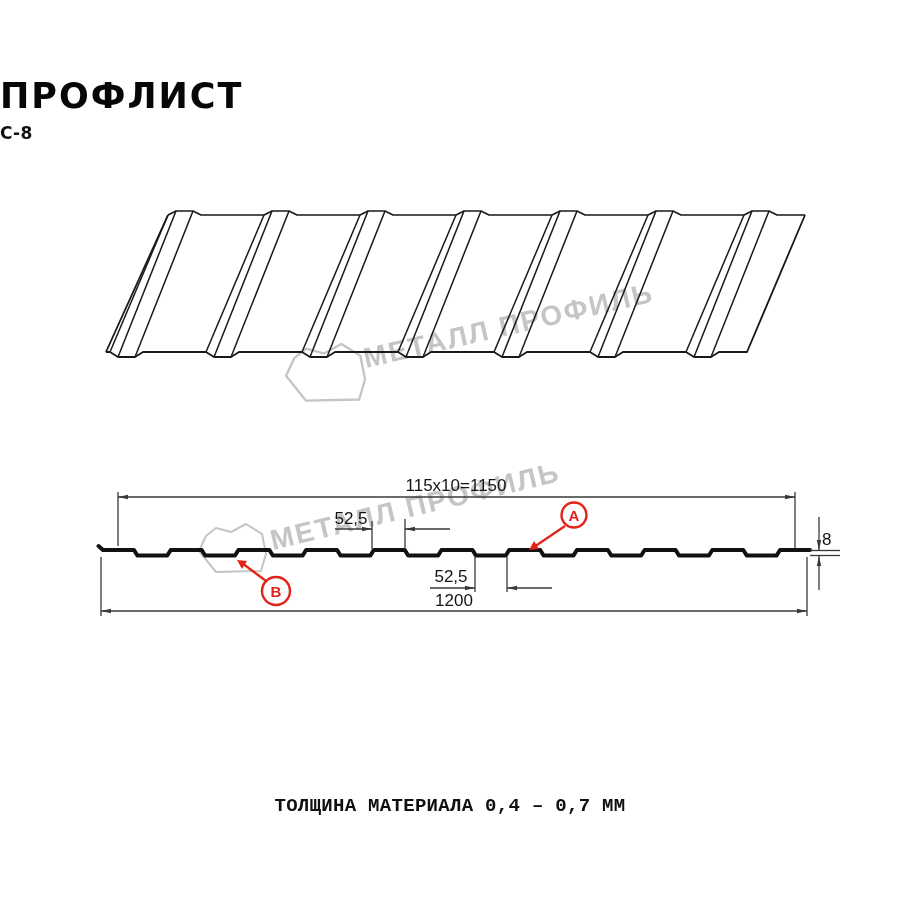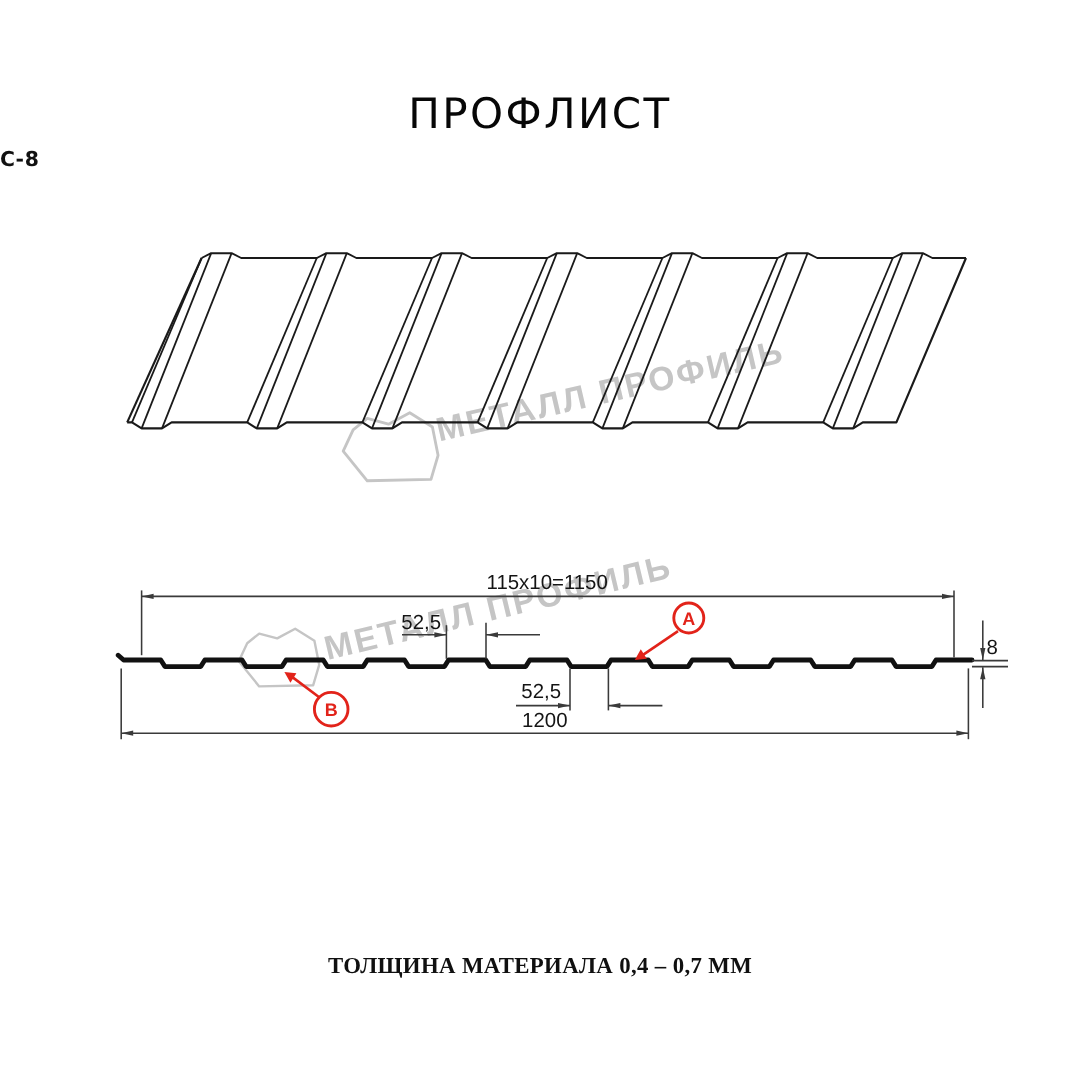--- a/index.html
+++ b/index.html
@@ -1,32 +1,32 @@
 <!DOCTYPE html>
 <html><head>
 <meta charset="utf-8">
 <style>
   html,body{margin:0;padding:0;}
   body{
     width:900px;height:900px;position:relative;background:#ffffff;
     font-family:"Liberation Sans", sans-serif;overflow:hidden;
   }
   .title{
-    position:absolute;left:0;right:0;top:76px;text-align:center;
-    font-family:"DejaVu Sans", sans-serif;font-weight:400;font-size:35px;
+    position:absolute;left:0;right:0;top:76px;text-align:left;
+    font-family:"DejaVu Sans", sans-serif;font-weight:700;font-size:35px;
     letter-spacing:2px;color:#070707;
   }
   .subtitle{
     position:absolute;left:0;right:0;top:123px;text-align:left;
     font-family:"DejaVu Sans", sans-serif;font-weight:700;font-size:17px;
     letter-spacing:.5px;color:#111;
   }
   .note{
     position:absolute;left:0;right:0;top:795px;text-align:center;
-    font-family:Liberation Serif, serif;font-weight:700;font-size:19px;
+    font-family:Liberation Mono, monospace;font-weight:700;font-size:19px;
     letter-spacing:.3px;color:#101010;
   }
   svg{position:absolute;left:0;top:0;}
   svg text{font-family:"Liberation Sans", sans-serif;}
   .dimtxt{font-size:17px;fill:#141414;}
   .wmtxt{font-size:28px;font-weight:bold;letter-spacing:2px;fill:#c5c5c5;}
   .redlbl{font-size:15px;font-weight:bold;fill:#e2231a;}
 </style>
 </head>
 <body>

